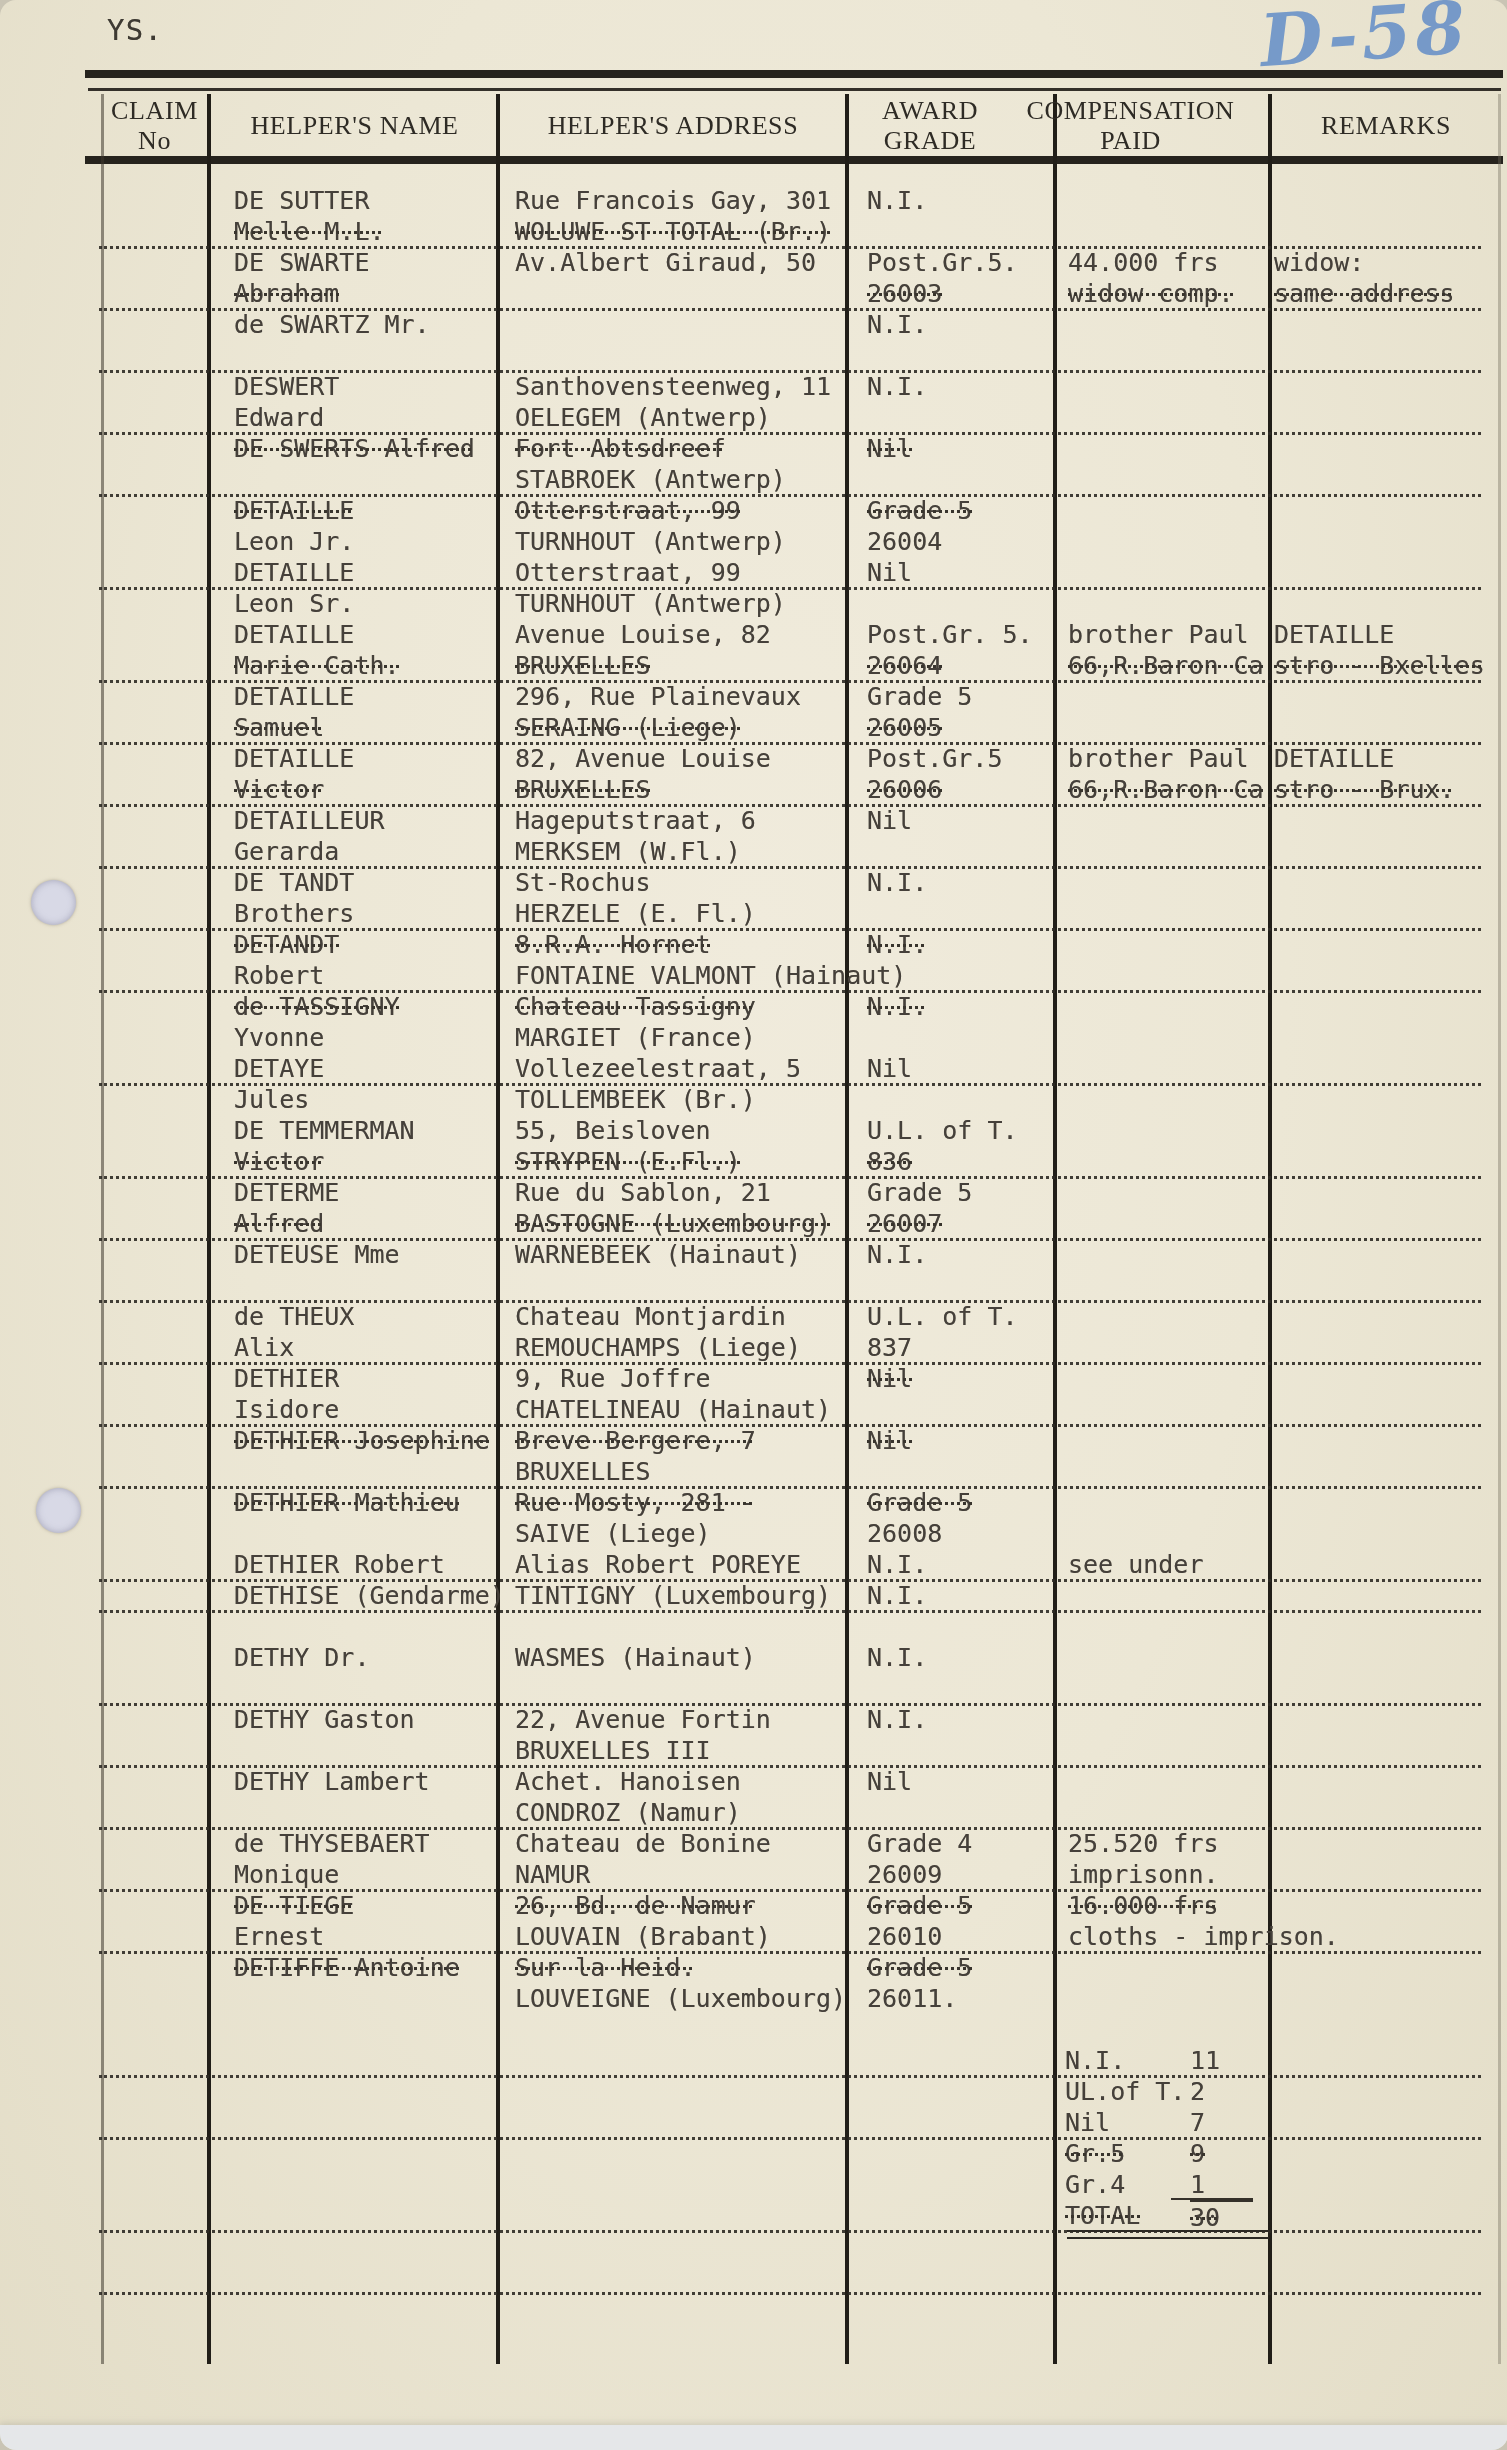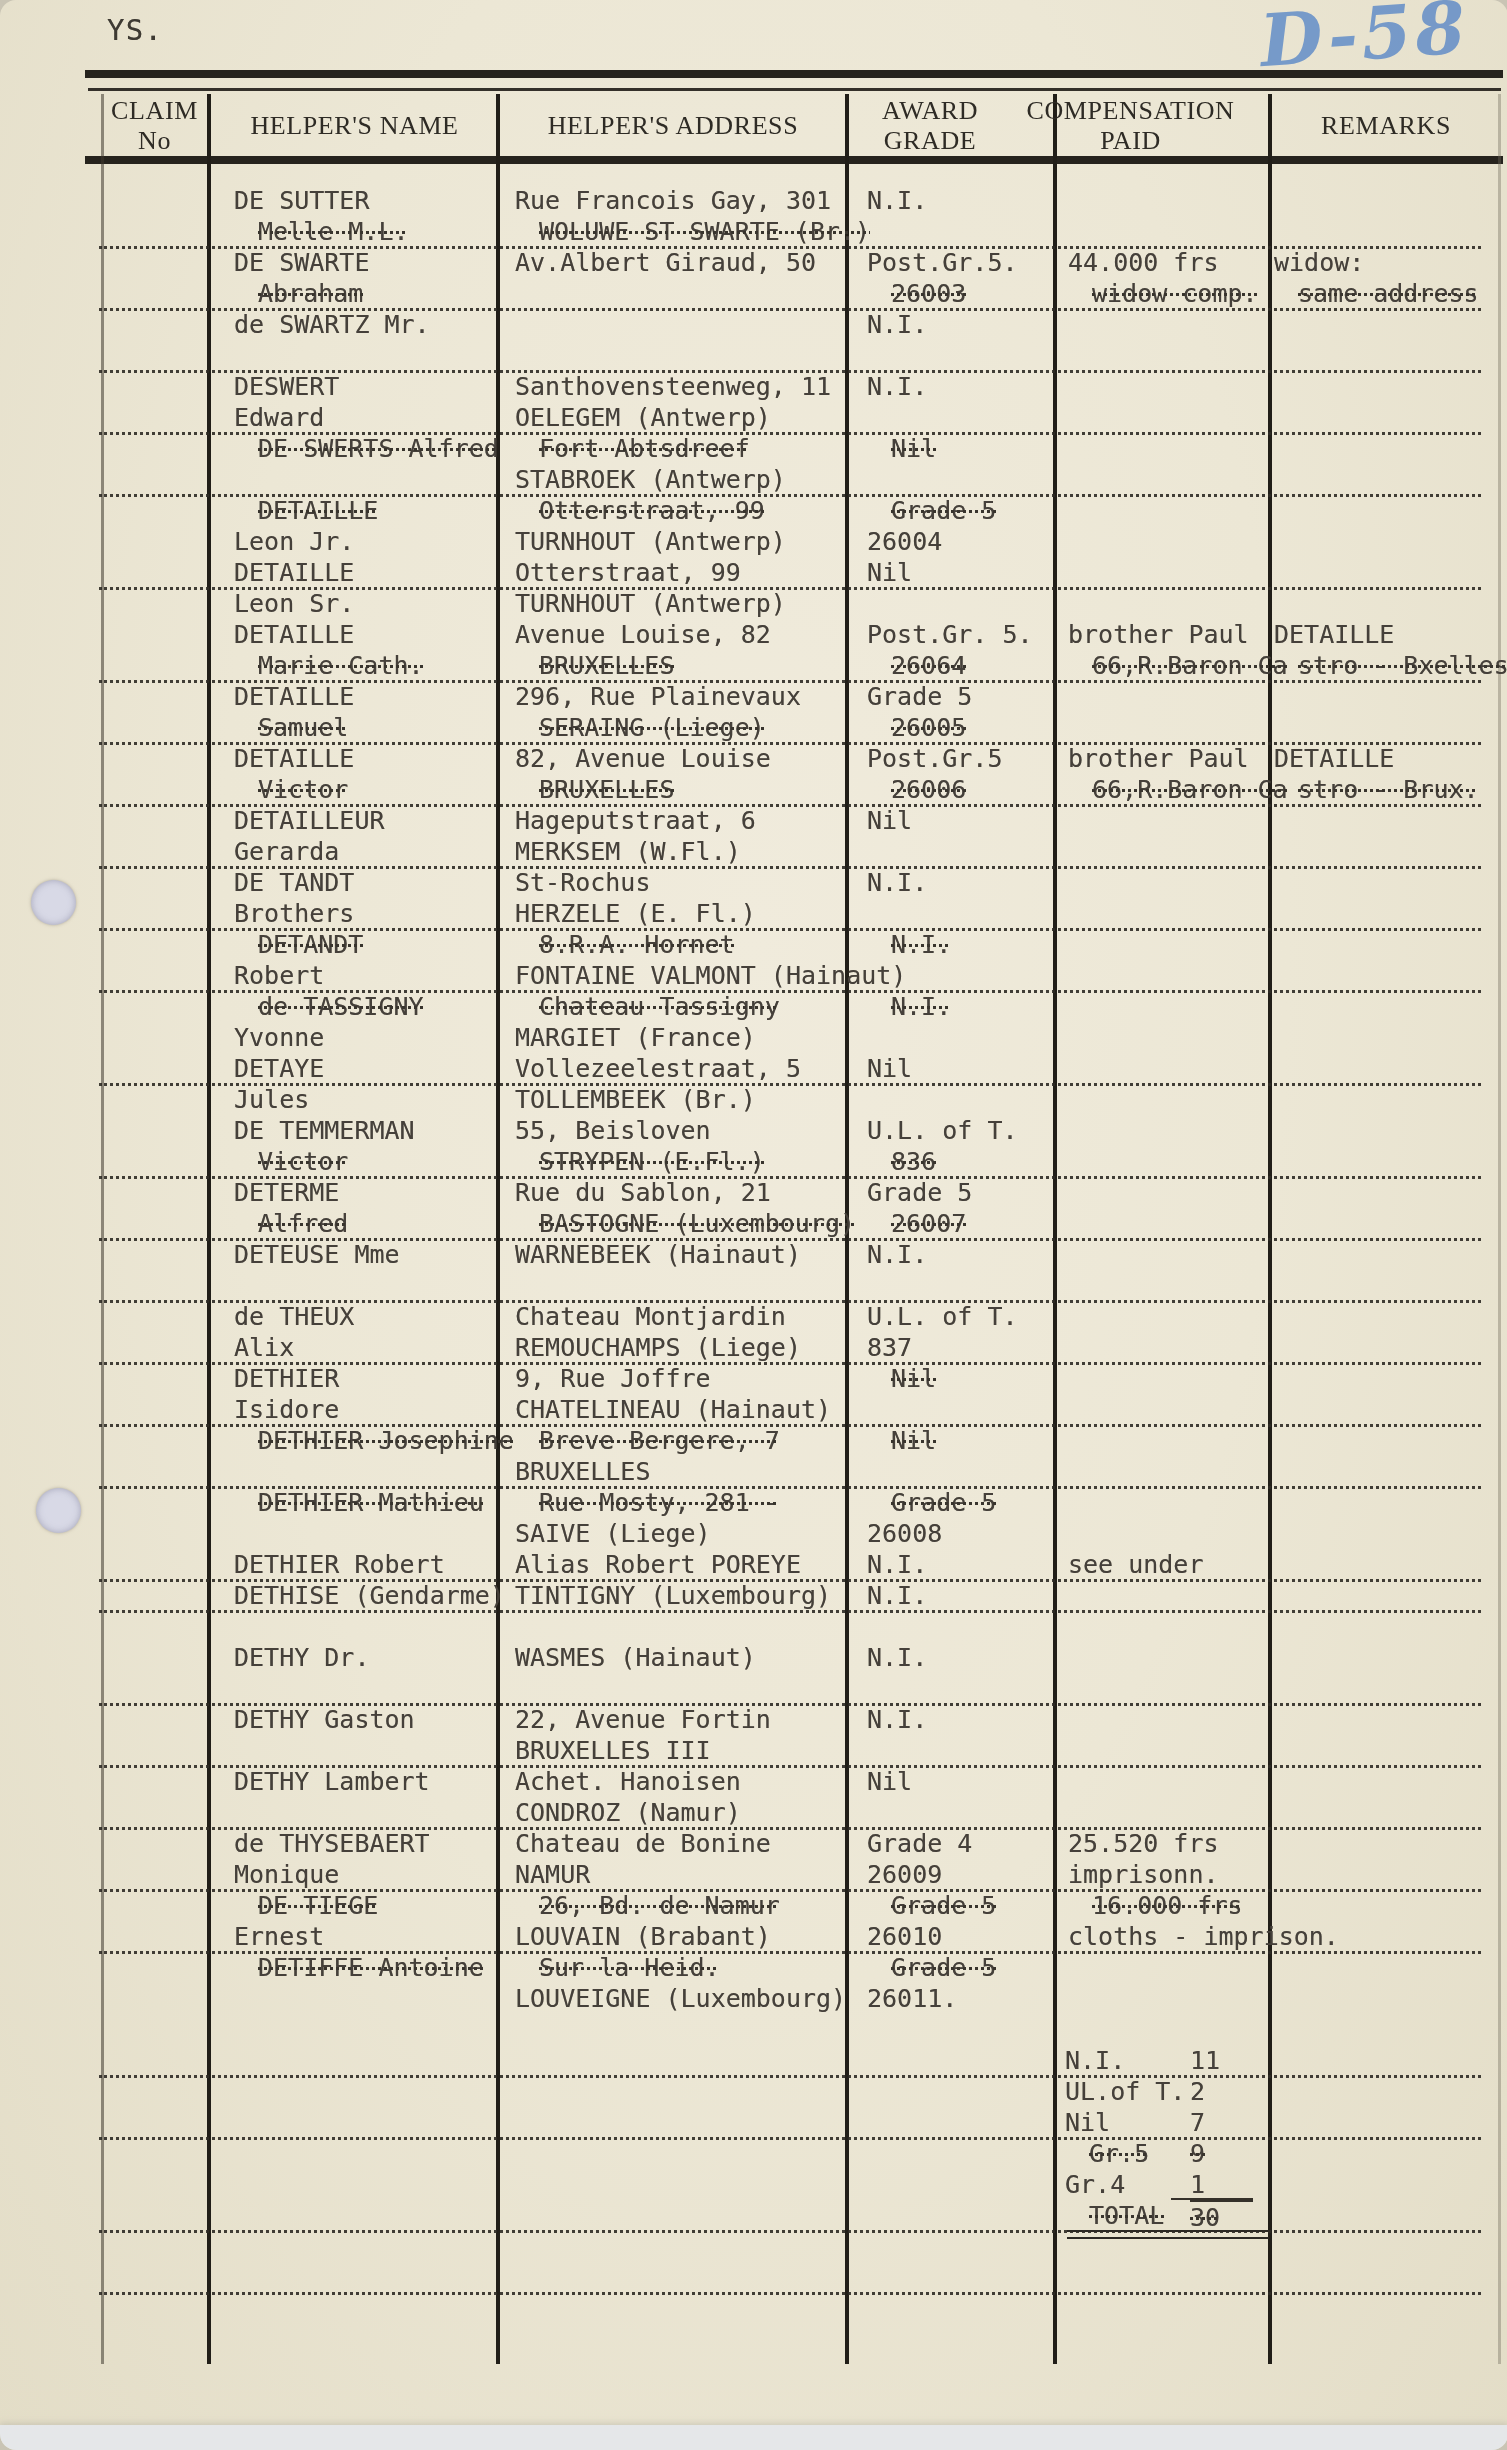--- a/index.html
+++ b/index.html
@@ -23,21 +23,21 @@
   .rows{position:absolute;left:0;top:185px;width:1508px;}
   .row{position:relative;height:31px;width:1508px;}
   .cell{position:absolute;top:0;height:31px;line-height:31px;font-size:25px;white-space:pre;
     text-shadow:0 0 0.6px rgba(64,59,50,.45);}
   .c-n{left:234px}
   .c-a{left:515px}
   .c-g{left:867px}
   .c-c{left:1068px}
   .c-r{left:1274px}
   .struck{text-decoration:line-through;text-decoration-style:dotted;text-decoration-thickness:2.5px;
-    text-decoration-color:#38342d;margin-left:24px;}
+    text-decoration-color:#38342d;}
   .row.sep::after{content:"";position:absolute;left:99px;width:1382px;bottom:-1.9px;
     border-top:3.1px dotted #2e2b25;opacity:.9;}
   .sum{left:1065px;width:188px;display:flex;justify-content:space-between;}
   .sum .v{min-width:63px;text-align:left;}
   .sum .v.ul{border-bottom:2.5px solid #35312a;padding-left:19px;}
   .sum.total .v{border-top:2.5px solid #35312a;}
   .row.totalrule::before{content:"";position:absolute;left:1067px;width:202px;top:29.5px;height:5px;
     border-top:2.5px solid #2b2823;border-bottom:2.5px solid #2b2823;}
   .hole{position:absolute;width:45px;height:45px;border-radius:50%;background:#d8d9e6;
     box-shadow:inset 0 0 7.5px rgba(130,130,155,.6),0 0 3.1px rgba(120,112,95,.5);}
@@ -88,21 +88,21 @@
   </div>
 
   <div class="rows">
       <div class="row">
         <span class="cell c-n">DE SUTTER</span>
         <span class="cell c-a">Rue Francois Gay, 301</span>
         <span class="cell c-g">N.I.</span>
       </div>
       <div class="row sep">
         <span class="cell c-n struck">Melle M.L.</span>
-        <span class="cell c-a struck">WOLUWE ST SWARTE (Br.)</span>
+        <span class="cell c-a struck">WOLUWE ST TOTAL (Br.)</span>
       </div>
       <div class="row">
         <span class="cell c-n">DE SWARTE</span>
         <span class="cell c-a">Av.Albert Giraud, 50</span>
         <span class="cell c-g">Post.Gr.5.</span>
         <span class="cell c-c">44.000 frs</span>
         <span class="cell c-r">widow:</span>
       </div>
       <div class="row sep">
         <span class="cell c-n struck">Abraham</span>

